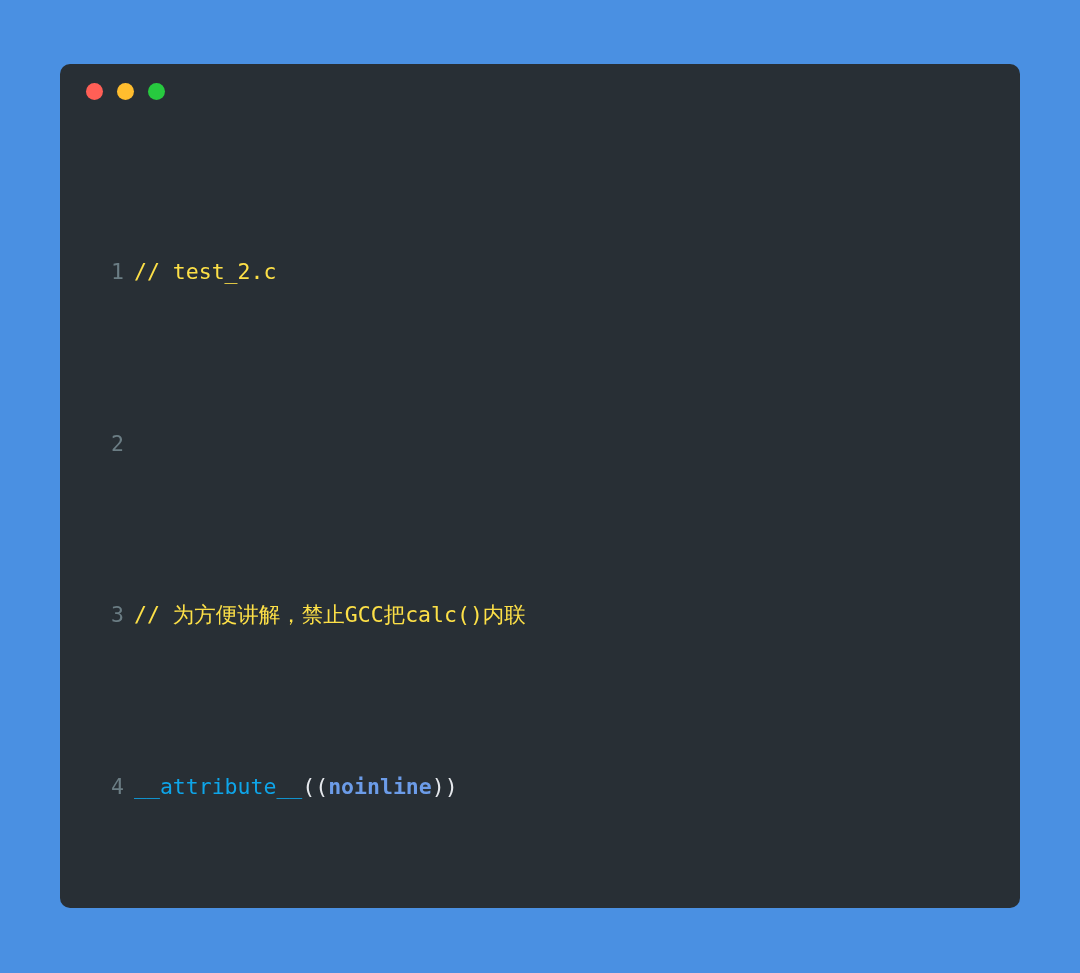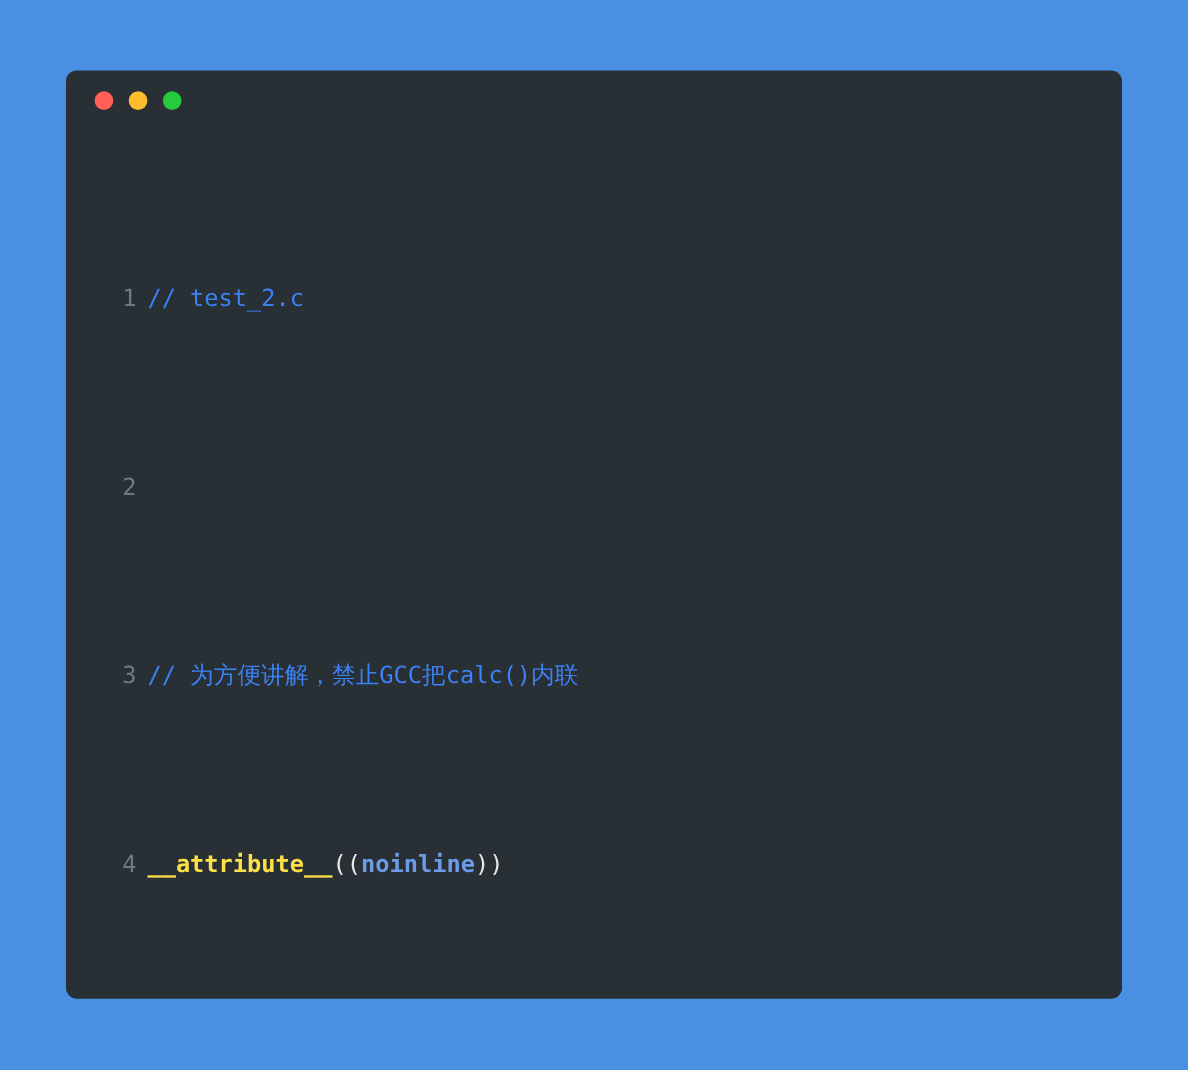--- a/index.html
+++ b/index.html
@@ -73,22 +73,22 @@
     font-size: 21.5px;
     user-select: none;
   }
   .code {
     flex: 1 1 auto;
     white-space: pre;
     color: #e6e9ed;
   }
 
   
-  .c-comment { color: #3b82f6; margin-top: 20px; }
-  .c-type    { color: #fde047; font-weight: bold; }
+  .c-comment { color: #fde047; margin-top: 20px; }
+  .c-type    { color: #0ea5e9; }
   .c-var     { color: #6c9ce8; font-weight: bold; }
   .c-punct   { color: #e6e9ed; }
 </style>
 </head>
 <body>
 
 <div id="stage">
 
   <div id="code-window">
 

